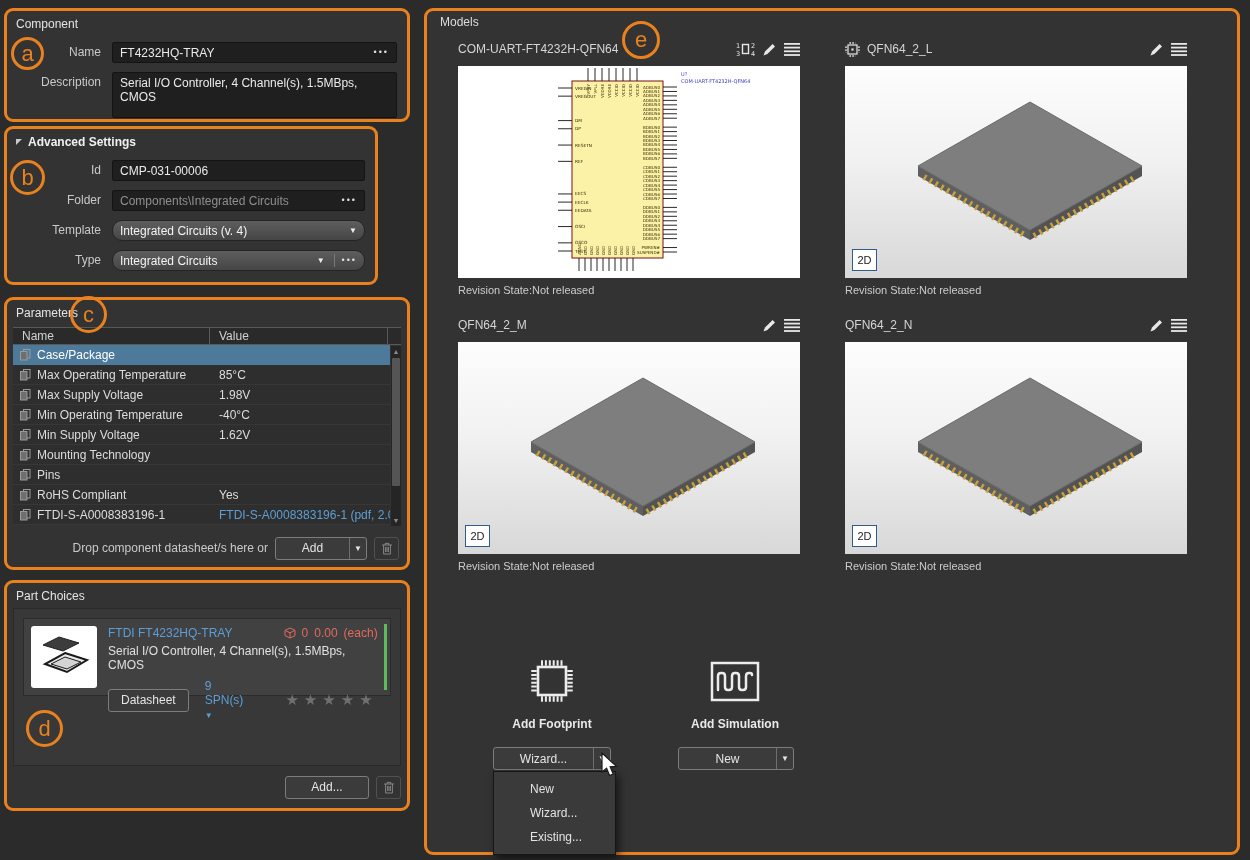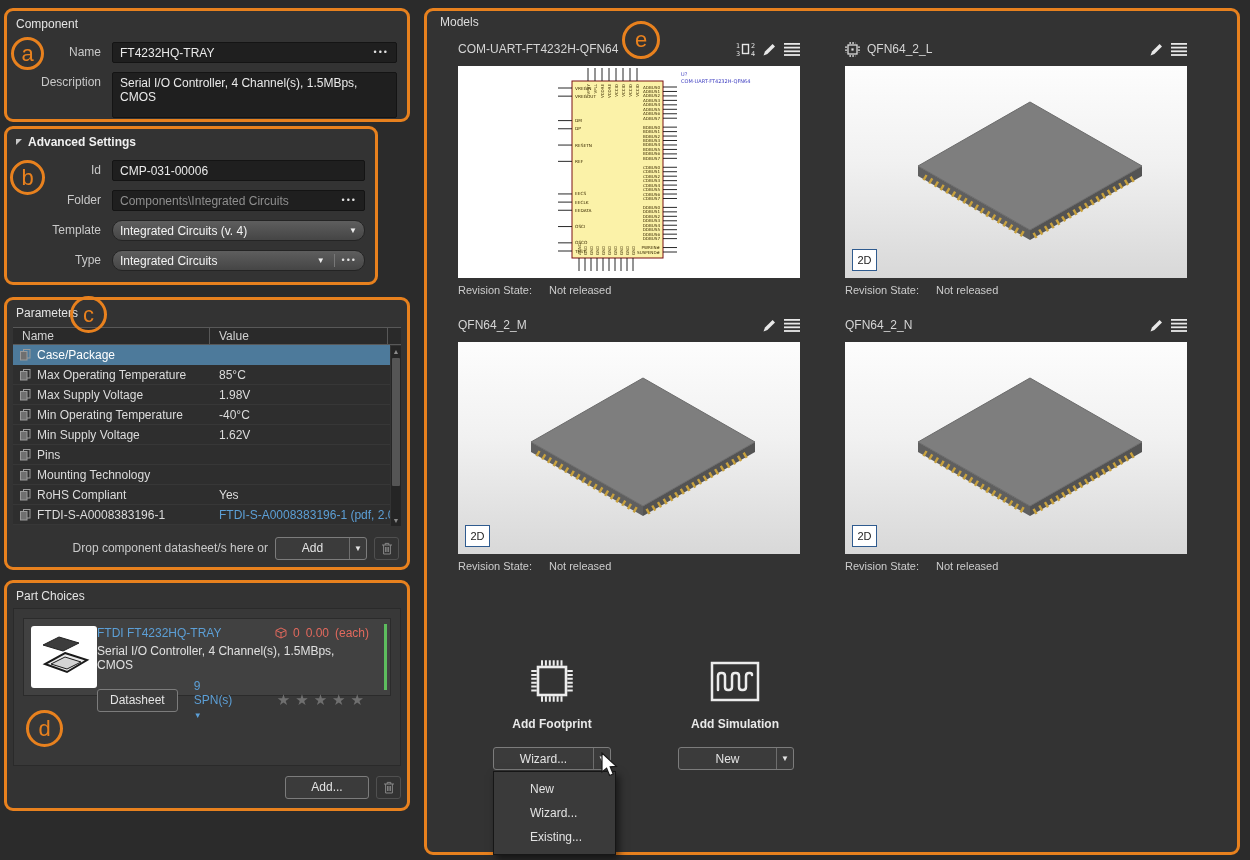--- a/index.html
+++ b/index.html
@@ -52,41 +52,41 @@
             border-left:1px solid #6E6E6E;font-size:8px}
   .trashbtn{width:25px;height:23px;border:1px solid #585858;background:#343434;border-radius:3px;
             display:flex;align-items:center;justify-content:center;opacity:.8}
 
   
   .pc-list{position:absolute;left:6px;right:6px;top:25px;bottom:42px;background:#383838;border:1px solid #2A2A2A}
   .pc-card{position:absolute;left:9px;right:9px;top:9px;height:78px;background:#414141;border:1px solid #2B2B2B;
            display:flex;padding:7px;align-items:flex-start}
   .pc-thumb{width:66px;height:62px;background:#FFFFFF;border-radius:3px;flex:none;display:flex;
             align-items:center;justify-content:center}
-  .pc-body{flex:1;position:relative;padding-right:14px}
+  .pc-body{flex:1;margin-left:11px;position:relative;padding-right:14px}
   .pc-line1{display:flex;align-items:center}
   .pc-title{color:#5C9FD6}
   .pc-price{margin-left:auto;color:#E2695D;display:flex;align-items:center;gap:6px}
   .pc-desc{margin-top:4px;color:#E0E0E0}
   .pc-line3{margin-top:7px;display:flex;align-items:center;gap:16px}
   .spn{color:#5C9FD6}
   .spn .sarr{font-size:8px}
   .stars{color:#6F6F6F;font-size:15px;letter-spacing:5px;margin-left:26px}
   .greenbar{position:absolute;right:3px;top:5px;bottom:5px;width:3px;background:#5DBD5E}
   .pc-foot{position:absolute;left:6px;right:6px;bottom:6px;height:30px;display:flex;align-items:center;
            justify-content:flex-end;gap:7px}
 
   
   .mcard{position:absolute;width:342px}
   .mhead{height:26px;display:flex;align-items:center;gap:7px;color:#D5D5D5}
   .mhead .sp{flex:1}
   .micon{display:flex;align-items:center;justify-content:center}
   .mimg{height:212px;background:#FFFFFF;position:relative;margin-top:4px}
   .mimg.grad{background:linear-gradient(180deg,#FDFDFD 0%,#F1F1F1 45%,#D8D8D8 100%)}
-  .mrev{margin-top:6px;font-size:11px;color:#CCCCCC;display:flex;gap:17px}
+  .mrev{margin-top:6px;font-size:11px;color:#CCCCCC;display:flex;gap:0}
   .badge2d{position:absolute;left:7px;bottom:7px;width:25px;height:22px;background:#FFFFFF;
            border:1px solid #2F5B8F;color:#1B1B1B;font-size:11px;display:flex;align-items:center;justify-content:center}
   .addblock{position:absolute;width:130px;text-align:center;color:#E9E9E9}
   .addblock .lbl{font-weight:bold;margin-top:12px}
   .dropmenu{position:absolute;width:123px;background:#3A3A3A;border:1px solid #161616;
             box-shadow:3px 4px 8px rgba(0,0,0,.55);z-index:6;padding:5px 0}
   .dropmenu .mi{height:24px;display:flex;align-items:center;padding-left:36px;color:#E2E2E2}
 
   
   .ann{position:absolute;border:3px solid #E8811E;border-radius:50%;color:#E8811E;display:flex;
@@ -210,31 +210,31 @@
           <span class="pname">Min Supply Voltage</span>
           <span class="pval">1.62V</span>
         </div>
         <div class="prow">
           <span class="picon">
             <svg width="11" height="12" viewBox="0 0 11 12">
               <rect x="3.5" y="0.5" width="6.5" height="8.5" fill="none" stroke="#9A9A9A"></rect>
               <rect x="0.5" y="2.5" width="6.5" height="8.5" fill="#6F6F6F" stroke="#9A9A9A"></rect>
             </svg>
           </span>
+          <span class="pname">Mounting Technology</span>
+          <span class="pval"></span>
+        </div>
+        <div class="prow">
+          <span class="picon">
+            <svg width="11" height="12" viewBox="0 0 11 12">
+              <rect x="3.5" y="0.5" width="6.5" height="8.5" fill="none" stroke="#9A9A9A"></rect>
+              <rect x="0.5" y="2.5" width="6.5" height="8.5" fill="#6F6F6F" stroke="#9A9A9A"></rect>
+            </svg>
+          </span>
           <span class="pname">Pins</span>
-          <span class="pval"></span>
-        </div>
-        <div class="prow">
-          <span class="picon">
-            <svg width="11" height="12" viewBox="0 0 11 12">
-              <rect x="3.5" y="0.5" width="6.5" height="8.5" fill="none" stroke="#9A9A9A"></rect>
-              <rect x="0.5" y="2.5" width="6.5" height="8.5" fill="#6F6F6F" stroke="#9A9A9A"></rect>
-            </svg>
-          </span>
-          <span class="pname">Mounting Technology</span>
           <span class="pval"></span>
         </div>
         <div class="prow">
           <span class="picon">
             <svg width="11" height="12" viewBox="0 0 11 12">
               <rect x="3.5" y="0.5" width="6.5" height="8.5" fill="none" stroke="#9A9A9A"></rect>
               <rect x="0.5" y="2.5" width="6.5" height="8.5" fill="#6F6F6F" stroke="#9A9A9A"></rect>
             </svg>
           </span>
           <span class="pname">RoHS Compliant</span>

